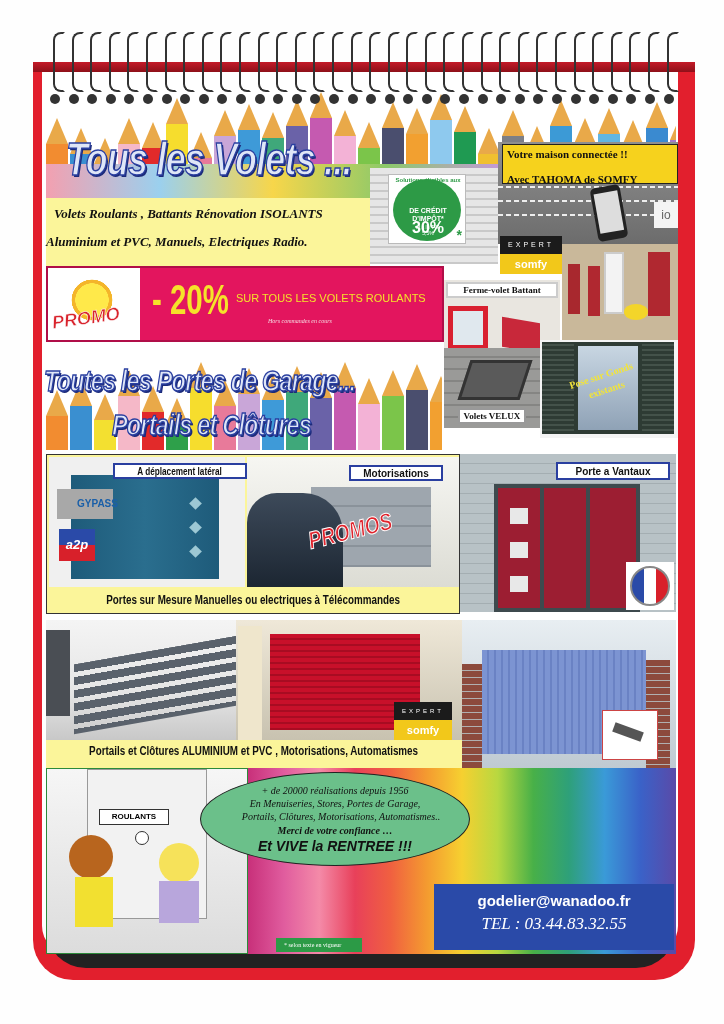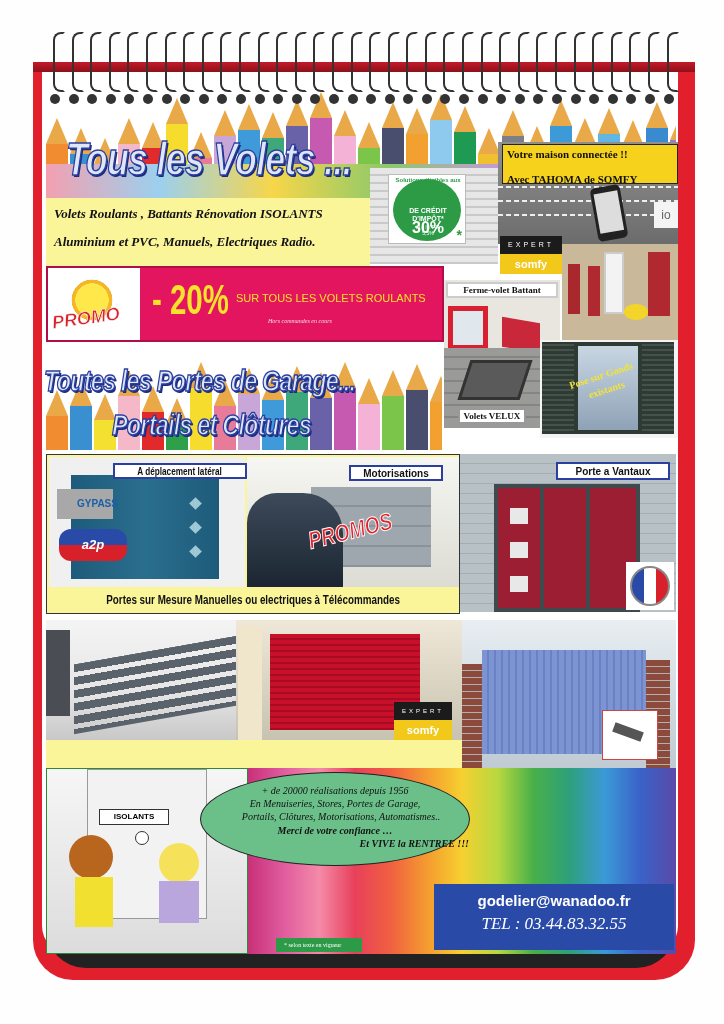--- a/index.html
+++ b/index.html
@@ -182,21 +182,21 @@
       <div class="tip"></div>
       <div class="body" style="height:28px;background:#a478c8"></div>
     </div>
 </div>
 
 <div class="abs" style="left:46px; top:164px; width:454px; height:38px; background:linear-gradient(90deg,#f3a0b0,#9bd0ee,#f7d64a,#8cc96a,#c39ad8)"></div>
 <div class="abs title-big" style="left:66px; top:132px; font-size:46px; transform:scaleX(0.78); transform-origin:left top; white-space:nowrap;">Tous les Volets ...</div>
 
 <div class="abs yellow-box" style="left:46px; top:198px; width:324px; height:68px;">
   <div class="serif-bi" style="position:absolute; left:8px; top:8px; font-size:13px; white-space:nowrap;">Volets Roulants , Battants Rénovation ISOLANTS</div>
-  <div class="serif-bi" style="position:absolute; left:8px; top:36px; font-size:13px; white-space:nowrap;">Aluminium et PVC, Manuels, Electriques Radio.</div>
+  <div class="serif-bi" style="position:absolute; left:0; top:36px; font-size:13px; white-space:nowrap;">Aluminium et PVC, Manuels, Electriques Radio.</div>
 </div>
 
 <div class="abs photo" style="left:370px; top:168px; width:128px; height:96px; background:repeating-linear-gradient(180deg,#e6e6e6 0 6px,#c9c9c9 6px 8px);">
   <div style="position:absolute; left:18px; top:6px; width:78px; height:70px; background:#fff; border:1px solid #bbb;">
     <div style="position:absolute; left:4px; top:4px; width:68px; height:62px; border-radius:50%; background:#2d9a46;"></div>
     <div style="position:absolute; left:0; top:2px; width:78px; text-align:center; font-size:6px; color:#2d9a46; font-weight:bold;">Solutions éligibles aux</div>
     <div style="position:absolute; left:0; top:14px; width:78px; text-align:center; font-size:16px; color:#fff; font-weight:bold;margin-top:30px;">30%</div>
     <div style="position:absolute; left:0; top:32px; width:78px; text-align:center; font-size:7px; color:#fff; font-weight:bold;">DE CRÉDIT</div>
     <div style="position:absolute; left:0; top:40px; width:78px; text-align:center; font-size:7px; color:#fff; font-weight:bold;">D'IMPÔT*</div>
     <div style="position:absolute; left:0; top:49px; width:78px; text-align:center; font-size:5px; color:#fff;">et à la TVA</div>
@@ -335,21 +335,21 @@
 <div class="abs title-big" style="left:44px; top:364px; font-size:30px; transform:scaleX(0.78); transform-origin:left top; white-space:nowrap;">Toutes les Portes de Garage...</div>
 <div class="abs title-big" style="left:112px; top:408px; font-size:30px; transform:scaleX(0.78); transform-origin:left top; white-space:nowrap;">Portails et Clôtures</div>
 
 <div class="abs yellow-box" style="left:46px; top:454px; width:414px; height:160px; border:1px solid #333;">
   <div class="photo" style="position:absolute; left:2px; top:2px; width:196px; height:130px; background:#f0f0f0;">
     <div style="position:absolute; left:22px; top:18px; width:148px; height:104px; background:linear-gradient(90deg,#1e5b7a,#2a6e8e,#1e5b7a);"></div>
     <div style="position:absolute; left:142px; top:42px; width:9px; height:9px; background:#9dc8d4; transform:rotate(45deg);"></div>
     <div style="position:absolute; left:142px; top:66px; width:9px; height:9px; background:#9dc8d4; transform:rotate(45deg);"></div>
     <div style="position:absolute; left:142px; top:90px; width:9px; height:9px; background:#9dc8d4; transform:rotate(45deg);"></div>
     <div style="position:absolute; left:8px; top:32px; width:56px; height:30px; background:#a8a8a8; color:#1a5fa8; font-size:10px; font-weight:bold; text-align:center; line-height:30px;padding-left:20px;">GYPASS</div>
-    <div style="position:absolute; left:10px; top:72px; width:68px; height:32px; background:linear-gradient(#2a4aa8 50%,#d8202a 50%); color:#fff; font-size:13px; font-weight:bold; font-style:italic; text-align:center; line-height:32px;border-radius:12px;">a2p</div>
+    <div style="position:absolute; left:10px; top:72px; width:36px; height:32px; background:linear-gradient(#2a4aa8 50%,#d8202a 50%); color:#fff; font-size:13px; font-weight:bold; font-style:italic; text-align:center; line-height:32px;">a2p</div>
   </div>
   <div class="abs label-box" style="left:66px; top:8px; width:134px; height:16px; line-height:13px;"><span class="condensed" style="display:inline-block; transform-origin:center;">A déplacement latéral</span></div>
 
   <div class="photo" style="position:absolute; left:200px; top:2px; width:212px; height:130px; background:linear-gradient(#f6f6f2,#dcdcd4);">
     <div style="position:absolute; left:64px; top:30px; width:120px; height:80px; background:repeating-linear-gradient(180deg,#9ea6ae 0 18px,#8a929a 18px 20px);"></div>
     <div style="position:absolute; left:0; top:36px; width:96px; height:94px; background:linear-gradient(#3d4a5a,#1c2632); border-radius:30px 40px 0 0;"></div>
     <div style="position:absolute; left:50px; top:60px; font-size:24px; font-weight:bold; font-style:italic; color:#e0232c; -webkit-text-stroke:1px #fff; transform:rotate(-14deg) scaleX(0.8);">PROMOS</div>
   </div>
   <div class="abs label-box" style="left:302px; top:10px; width:94px; height:16px; line-height:13px;">Motorisations</div>
 
@@ -376,49 +376,50 @@
     <div style="position:absolute; left:28px; top:30px; width:162px; height:70px; background:repeating-linear-gradient(180deg,#5a626c 0 8px,transparent 8px 13px); transform:skewY(-10deg);"></div>
   </div>
   <div class="photo" style="position:absolute; left:190px; top:0; width:226px; height:120px; background:linear-gradient(#efe8d8,#c8c2b0);">
     <div style="position:absolute; left:2px; top:6px; width:24px; height:114px; background:#efe6cc;"></div>
     <div style="position:absolute; left:34px; top:14px; width:150px; height:96px; background:repeating-linear-gradient(180deg,#c8102a 0 4px,#a80c22 4px 6px);"></div>
     <div style="position:absolute; left:158px; top:82px; width:58px; height:38px;">
       <div style="height:18px; background:#1b1b1b; color:#fff; font-size:6px; letter-spacing:3px; text-align:center; line-height:18px;">EXPERT</div>
       <div style="height:20px; background:#f2c81a; color:#fff; font-size:11px; font-weight:bold; text-align:center; line-height:20px;">somfy</div>
     </div>
   </div>
+  <div style="position:absolute; left:0; right:0; top:124px; text-align:center; font-size:12px; font-weight:bold; color:#111; white-space:nowrap;"><span class="condensed" style="display:inline-block; transform-origin:center;">Portails et Clôtures ALUMINIUM et PVC , Motorisations, Automatismes</span></div>
 </div>
 
 <div class="abs photo" style="left:462px; top:620px; width:214px; height:148px; background:linear-gradient(#e8eef2,#bfcad2);">
   <div style="position:absolute; left:0; top:44px; width:20px; height:104px; background:repeating-linear-gradient(180deg,#8c4a3c 0 6px,#b0b0b0 6px 7px);"></div>
   <div style="position:absolute; left:20px; top:30px; width:164px; height:104px; background:repeating-linear-gradient(90deg,#7c94d2 0 5px,#6a82c4 5px 7px);"></div>
   <div style="position:absolute; left:184px; top:40px; width:24px; height:108px; background:repeating-linear-gradient(180deg,#8c4a3c 0 6px,#b0b0b0 6px 7px);"></div>
   <div style="position:absolute; left:140px; top:90px; width:56px; height:50px; background:#fff; border:1px solid #c44;">
     <div style="margin:16px 10px; width:30px; height:10px; background:#555; transform:rotate(20deg);"></div>
   </div>
 </div>
 
 <div class="abs photo" style="left:46px; top:768px; width:202px; height:186px; background:linear-gradient(#f6f6f6,#dcdcdc); border:1px solid #2c8a3a;">
   <div style="position:absolute; left:40px; top:0; width:120px; height:150px; background:#f2f2f2; border:1px solid #999;"></div>
-  <div style="position:absolute; left:52px; top:40px; width:70px; height:16px; background:#fff; border:1px solid #333; font-size:8px; font-weight:bold; text-align:center; line-height:14px;">ISOLANTS</div>
+  <div style="position:absolute; left:52px; top:40px; width:70px; height:16px; background:#fff; border:1px solid #333; font-size:8px; font-weight:bold; text-align:center; line-height:14px;">ROULANTS</div>
   <div style="position:absolute; left:88px; top:62px; width:14px; height:14px; border-radius:50%; border:1px solid #333; background:#fff;"></div>
   <div style="position:absolute; left:22px; top:66px; width:44px; height:44px; border-radius:50%; background:#b8651e;"></div>
   <div style="position:absolute; left:28px; top:108px; width:38px; height:50px; background:#f2e030;"></div>
   <div style="position:absolute; left:112px; top:74px; width:40px; height:40px; border-radius:50%; background:#f6e25a;"></div>
   <div style="position:absolute; left:112px; top:112px; width:40px; height:42px; background:#b8a6dc;"></div>
 </div>
 
 <div class="abs" style="left:248px; top:768px; width:428px; height:186px; background:linear-gradient(90deg,#c8307a,#e05c9e,#f48aa8,#e8405a,#f06040,#f49a30,#f6d030,#b8d840,#48b048,#2ea07a,#3a9ad8,#3a62c8,#5a4aa8);"></div>
 
 <div class="abs" style="left:200px; top:772px; width:270px; height:94px; background:#6bc08a; border:1px solid #222; border-radius:50%;">
   <div style="position:absolute; left:0; right:0; top:12px; text-align:center; font-family:'Liberation Serif',serif; font-style:italic; font-size:10px; color:#111;">+ de 20000 réalisations depuis 1956</div>
   <div style="position:absolute; left:0; right:0; top:25px; text-align:center; font-family:'Liberation Serif',serif; font-style:italic; font-size:10px; color:#111;">En Menuiseries, Stores, Portes de Garage,</div>
   <div style="position:absolute; left:12px; right:0; top:38px; text-align:center; font-family:'Liberation Serif',serif; font-style:italic; font-size:10px; color:#111; white-space:nowrap;">Portails, Clôtures, Motorisations, Automatismes..</div>
   <div style="position:absolute; left:0; right:0; top:52px; text-align:center; font-family:'Liberation Serif',serif; font-style:italic; font-weight:bold; font-size:10px; color:#111;">Merci de votre confiance …</div>
-  <div style="position:absolute; left:0; right:0; top:65px; text-align:right; font-family:Liberation Serif, serif; font-style:italic; font-weight:bold; font-size:10px; color:#111;">Et VIVE la RENTREE !!!</div>
+  <div style="position:absolute; left:0; right:0; top:65px; text-align:center; font-family:Liberation Sans, sans-serif; font-style:italic; font-weight:bold; font-size:14px; color:#111;">Et VIVE la RENTREE !!!</div>
 </div>
 
 <div class="abs" style="left:276px; top:938px; width:86px; height:14px; background:#2c9a46; color:#fff; font-family:'Liberation Serif',serif; font-size:6px; line-height:14px; padding-left:8px; white-space:nowrap;">* selon texte en vigueur</div>
 
 <div class="abs" style="left:434px; top:884px; width:240px; height:66px; background:#2a4aa8;">
   <div style="position:absolute; left:0; right:0; top:8px; text-align:center; font-size:15px; font-weight:bold; color:#fff;">godelier@wanadoo.fr</div>
   <div style="position:absolute; left:0; right:0; top:30px; text-align:center; font-family:'Liberation Serif',serif; font-style:italic; font-size:17px; color:#fff;">TEL : 03.44.83.32.55</div>
 </div>
 
 </body></html>

